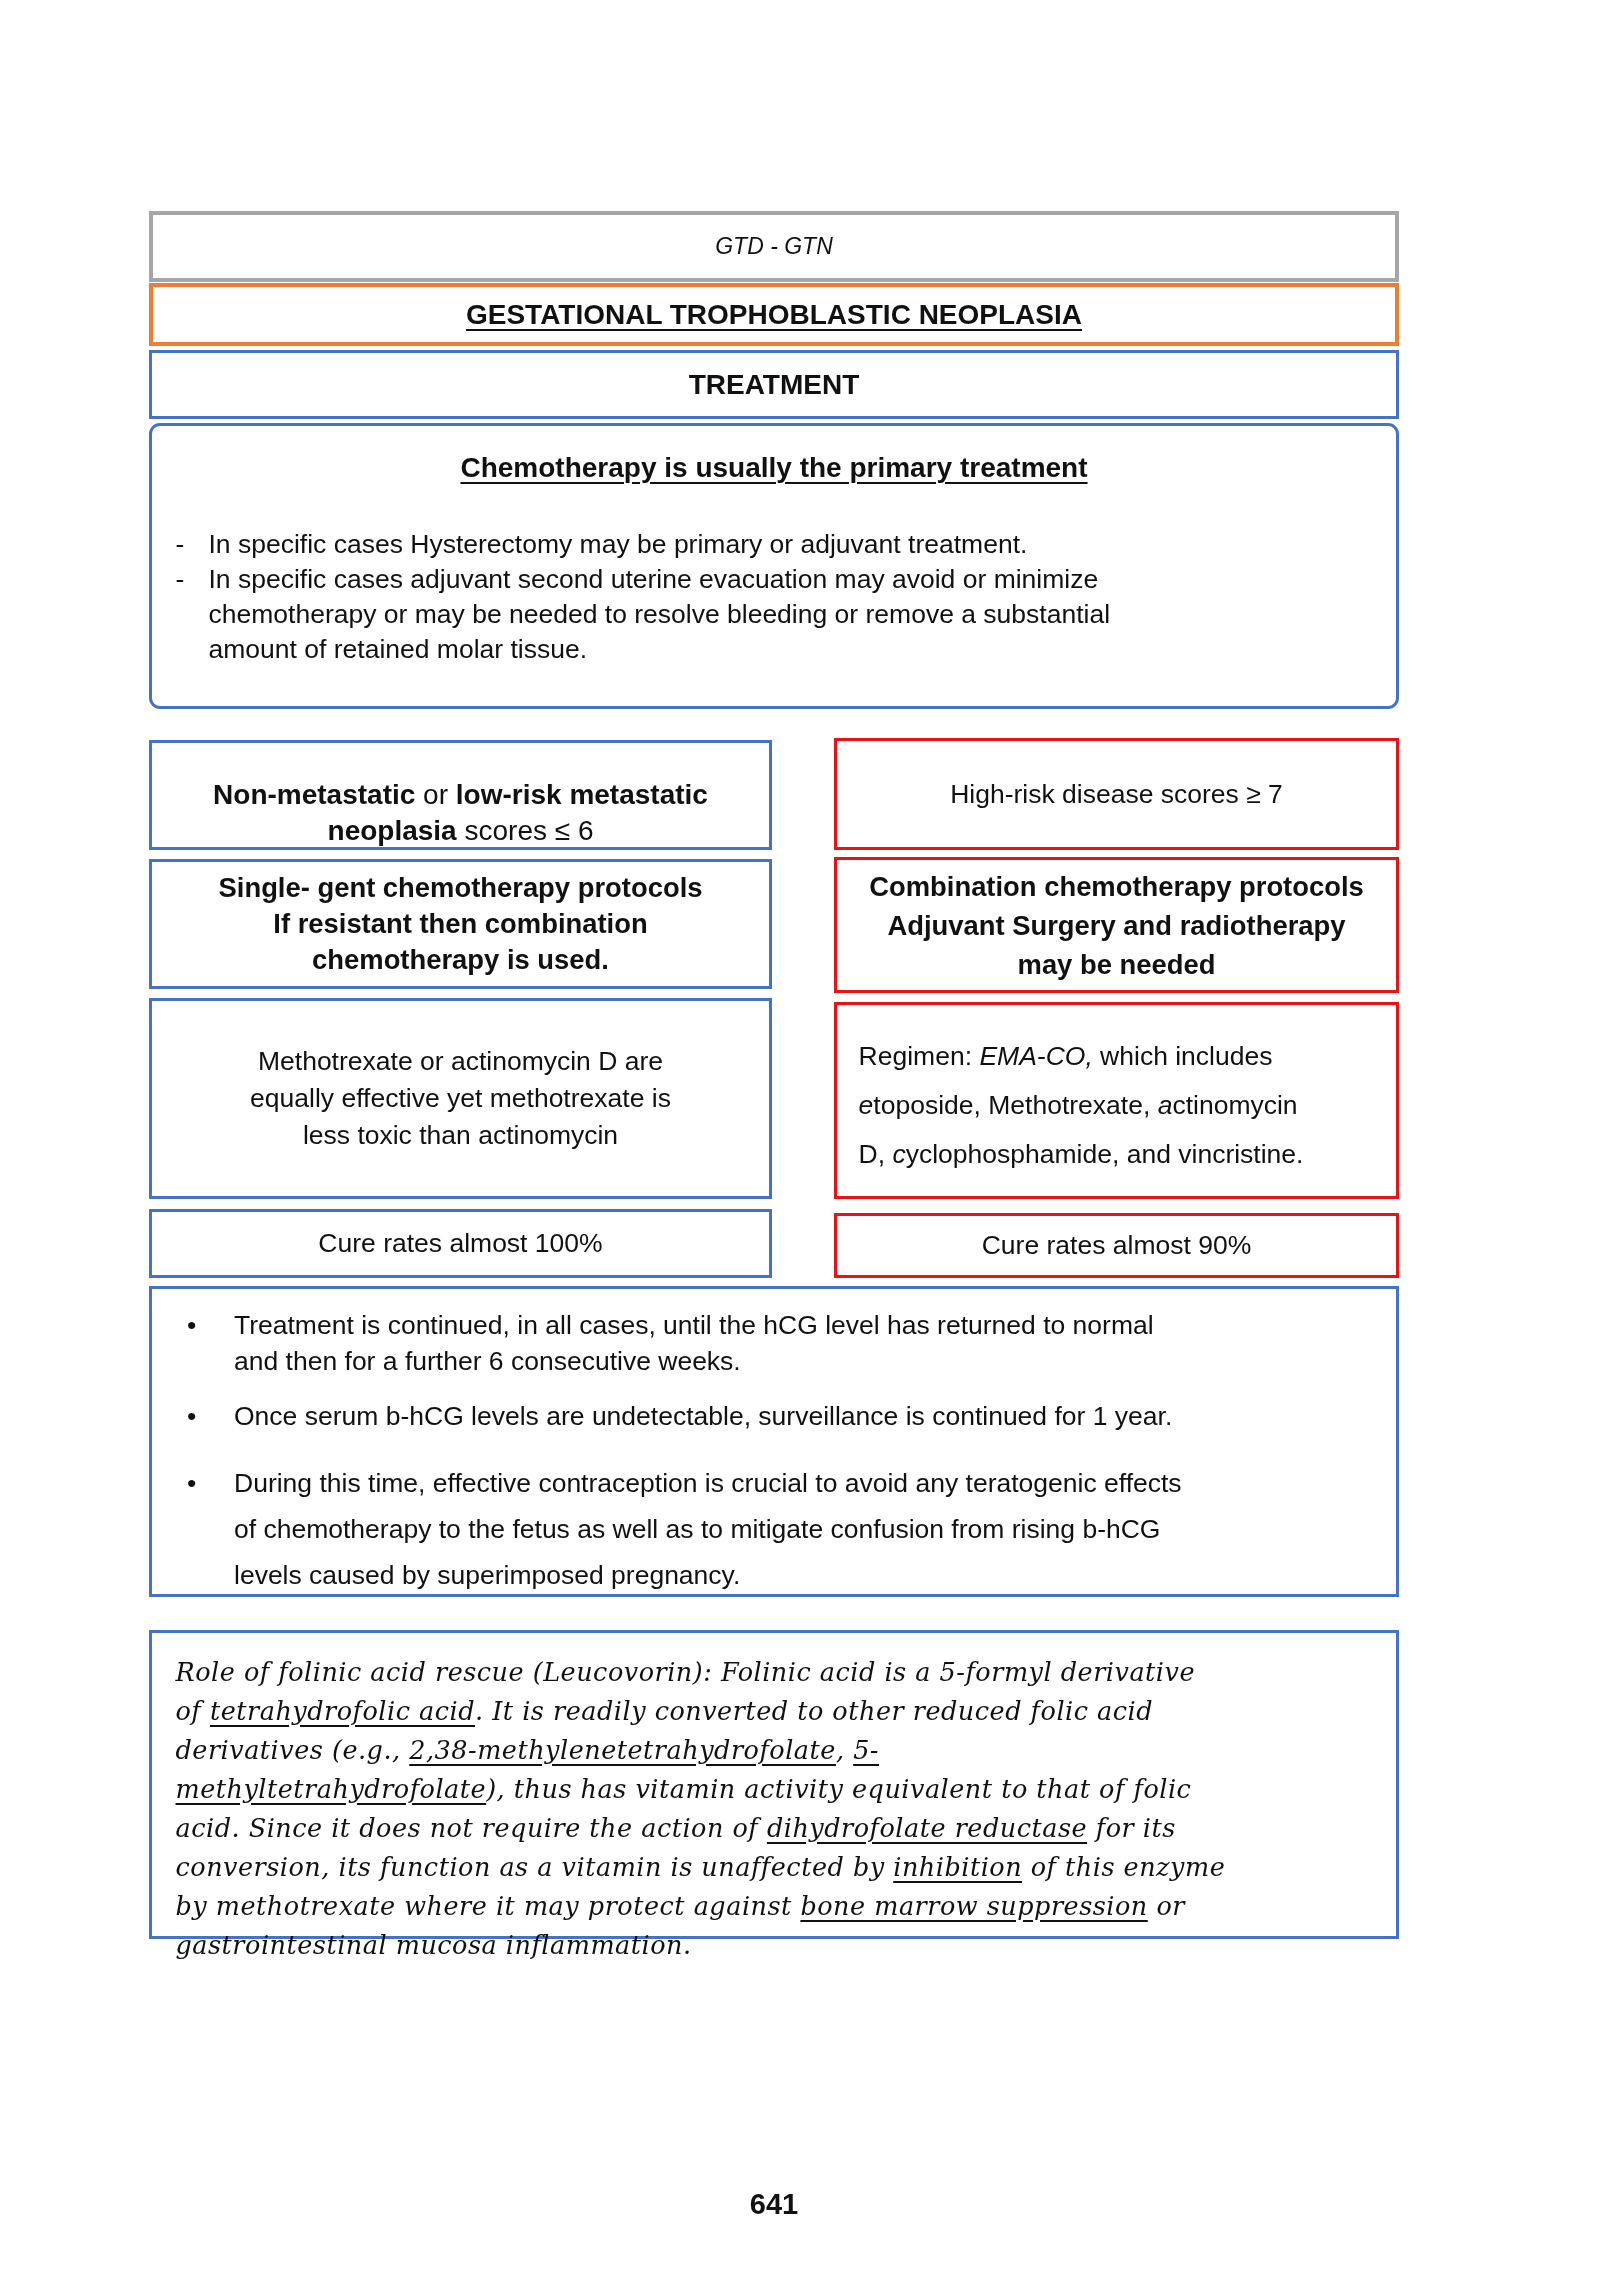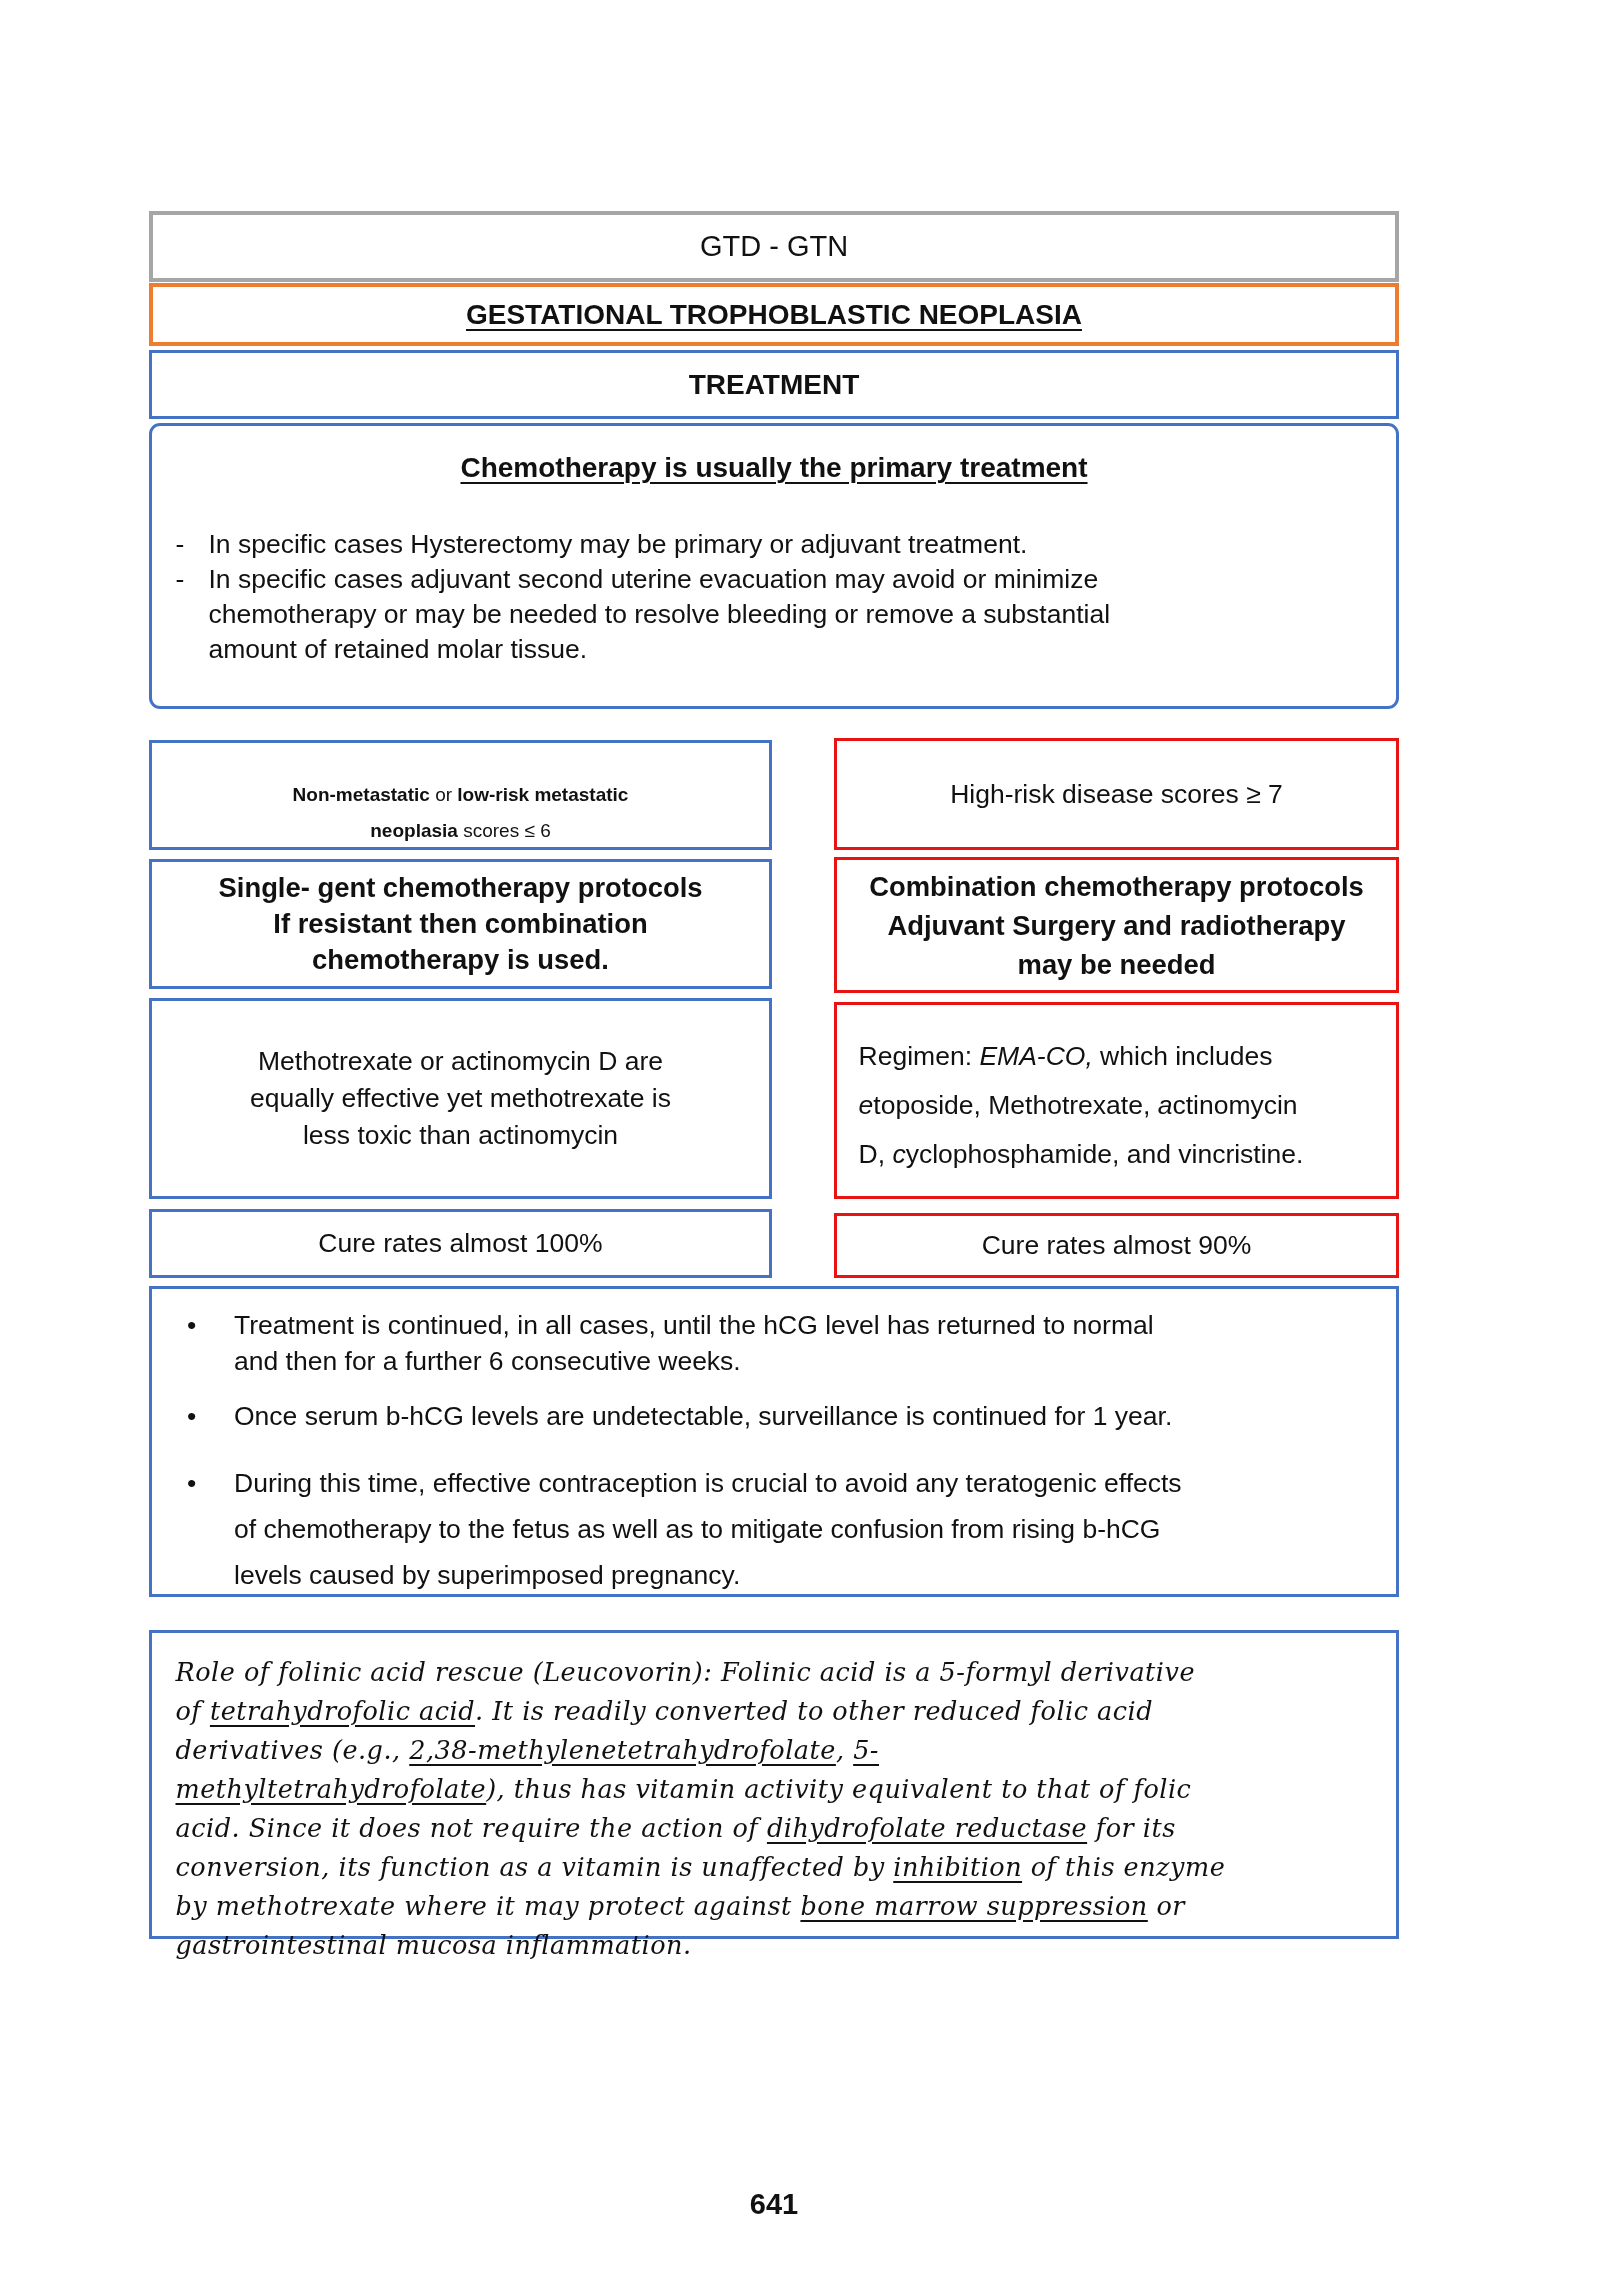--- a/index.html
+++ b/index.html
@@ -11,21 +11,21 @@
   .box { position:absolute; box-sizing:border-box; background:#ffffff; }
   .b-gray   { border:4.9px solid #A6A6A6; }
   .b-orange { border:4.9px solid #ED7D31; }
   .b-blue   { border:3.9px solid #4472C4; }
   .b-red    { border:3.9px solid #E81313; }
   .center { display:flex; align-items:center; justify-content:center; text-align:center; }
   .pre { white-space:pre-line; }
   .bold { font-weight:bold; }
   .ital { font-style:italic; }
   .u { text-decoration:underline; text-decoration-thickness:2px; text-underline-offset:4.9px; }
-  .banner-text { font-size:29px; }
+  .banner-text { font-size:23px;font-style:italic; }
   .title-text { font-size:28px; font-weight:bold; text-decoration:underline; text-decoration-thickness:2px; text-underline-offset:4.9px; }
   .section-text { font-size:28px; font-weight:bold; }
   .body27 { font-size:26.5px; }
   .bold28 { font-size:27.4px; font-weight:bold; }
   .primary-head { display:block; text-align:center; font-size:28px; font-weight:bold;
     text-decoration:underline; text-decoration-thickness:2px; text-underline-offset:4.9px; margin-top:25.5px; }
   .dash-list { margin-top:43px; padding-left:23.5px; }
   .dash-row { display:flex; font-size:26.5px; line-height:35px; }
   .dash-row .marker { width:33px; flex:0 0 33px; }
   .bullet-list { padding:17.6px 29px 0 35px; }
@@ -71,21 +71,21 @@
       <div class="dash-row">
         <span class="marker">-</span>
         <span class="pre">In specific cases adjuvant second uterine evacuation may avoid or minimize
 chemotherapy or may be needed to resolve bleeding or remove a substantial
 amount of retained molar tissue.</span>
       </div>
     </div>
   </div>
 
   <div class="box b-blue center" style="left:149px; top:740px; width:623px; height:110px;">
-    <div class="pre lh37" style="font-size:19px;">
+    <div class="pre lh37" style="font-size:28px;">
       <span class="bold">Non-metastatic</span><span> or </span><span class="bold">low-risk metastatic
 neoplasia</span><span> scores ≤ 6</span>
     </div>
   </div>
 
   <div class="box b-red center" style="left:834px; top:738px; width:565px; height:112px;">
     <span class="body27">High-risk disease scores ≥ 7</span>
   </div>
 
   <div class="box b-blue center" style="left:149px; top:859px; width:623px; height:130px;">

